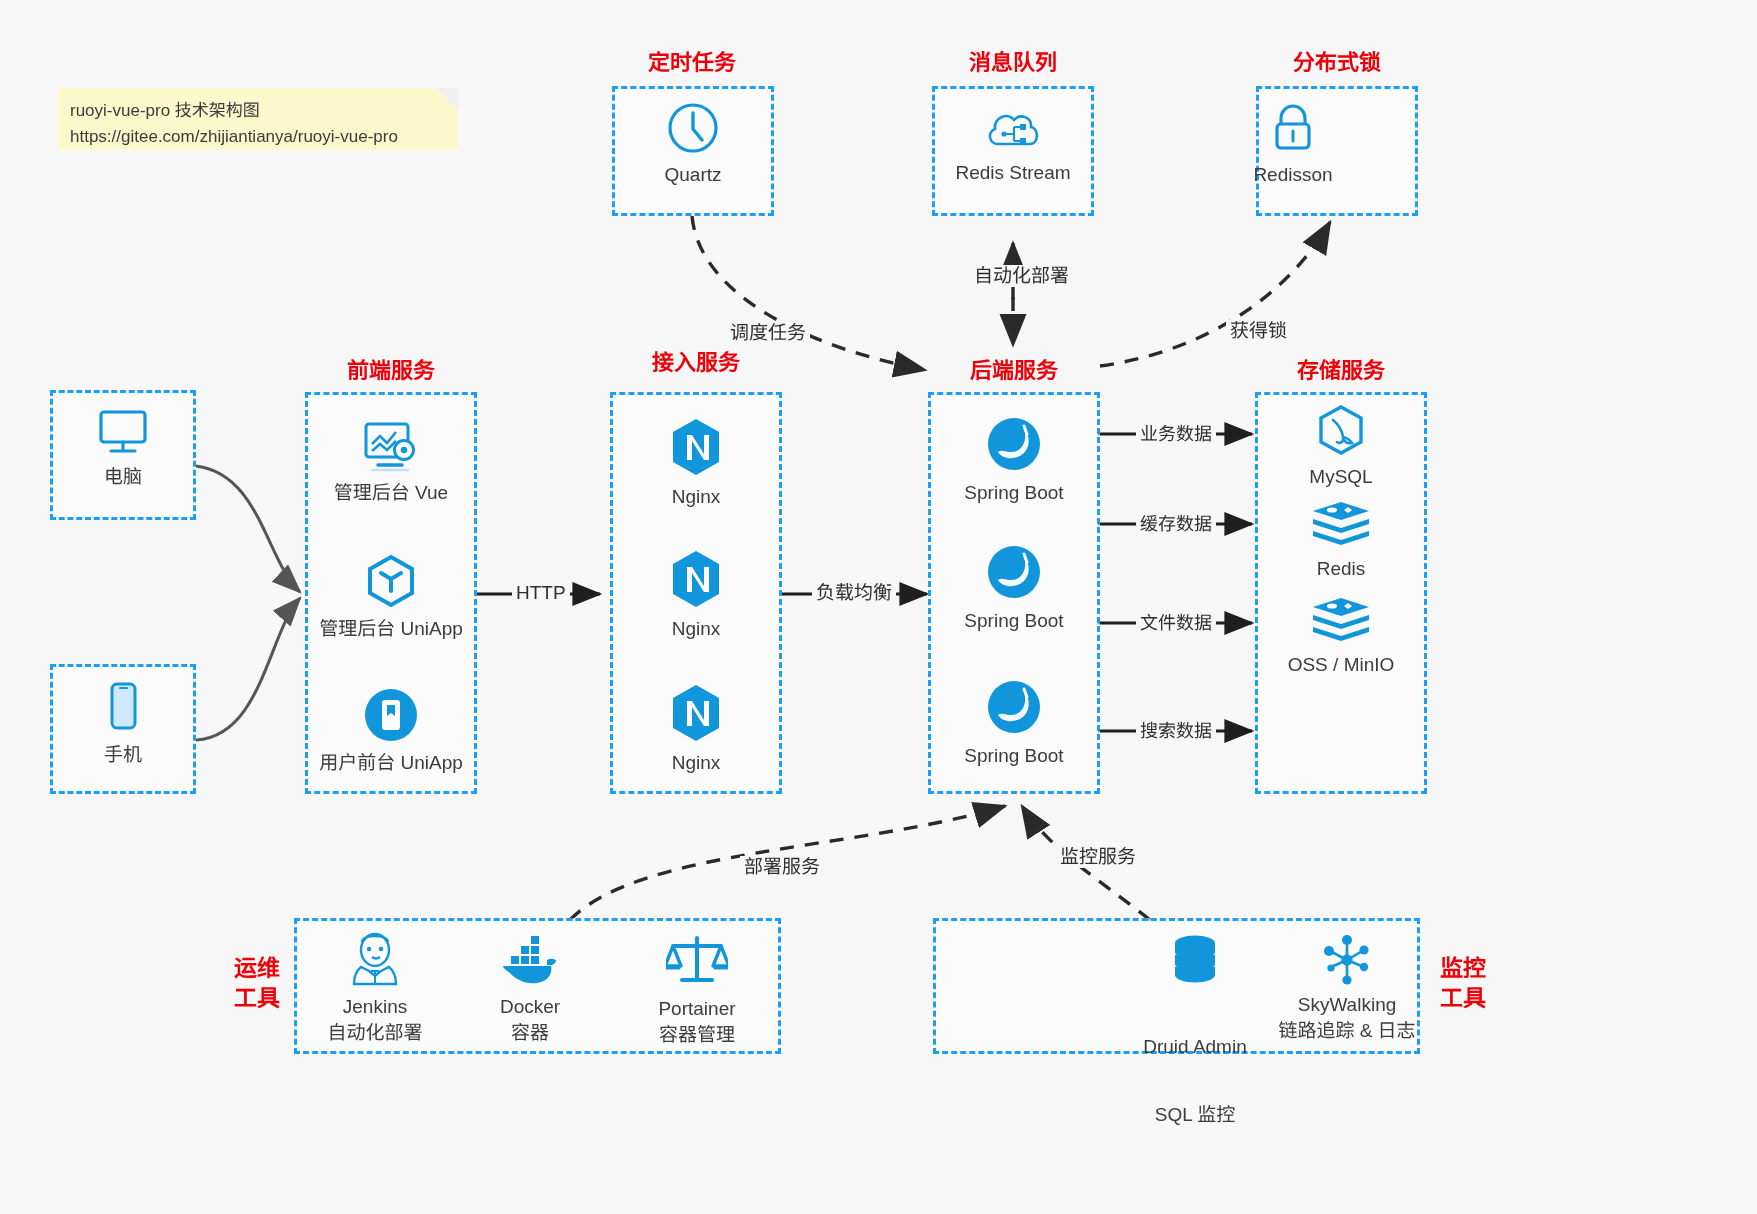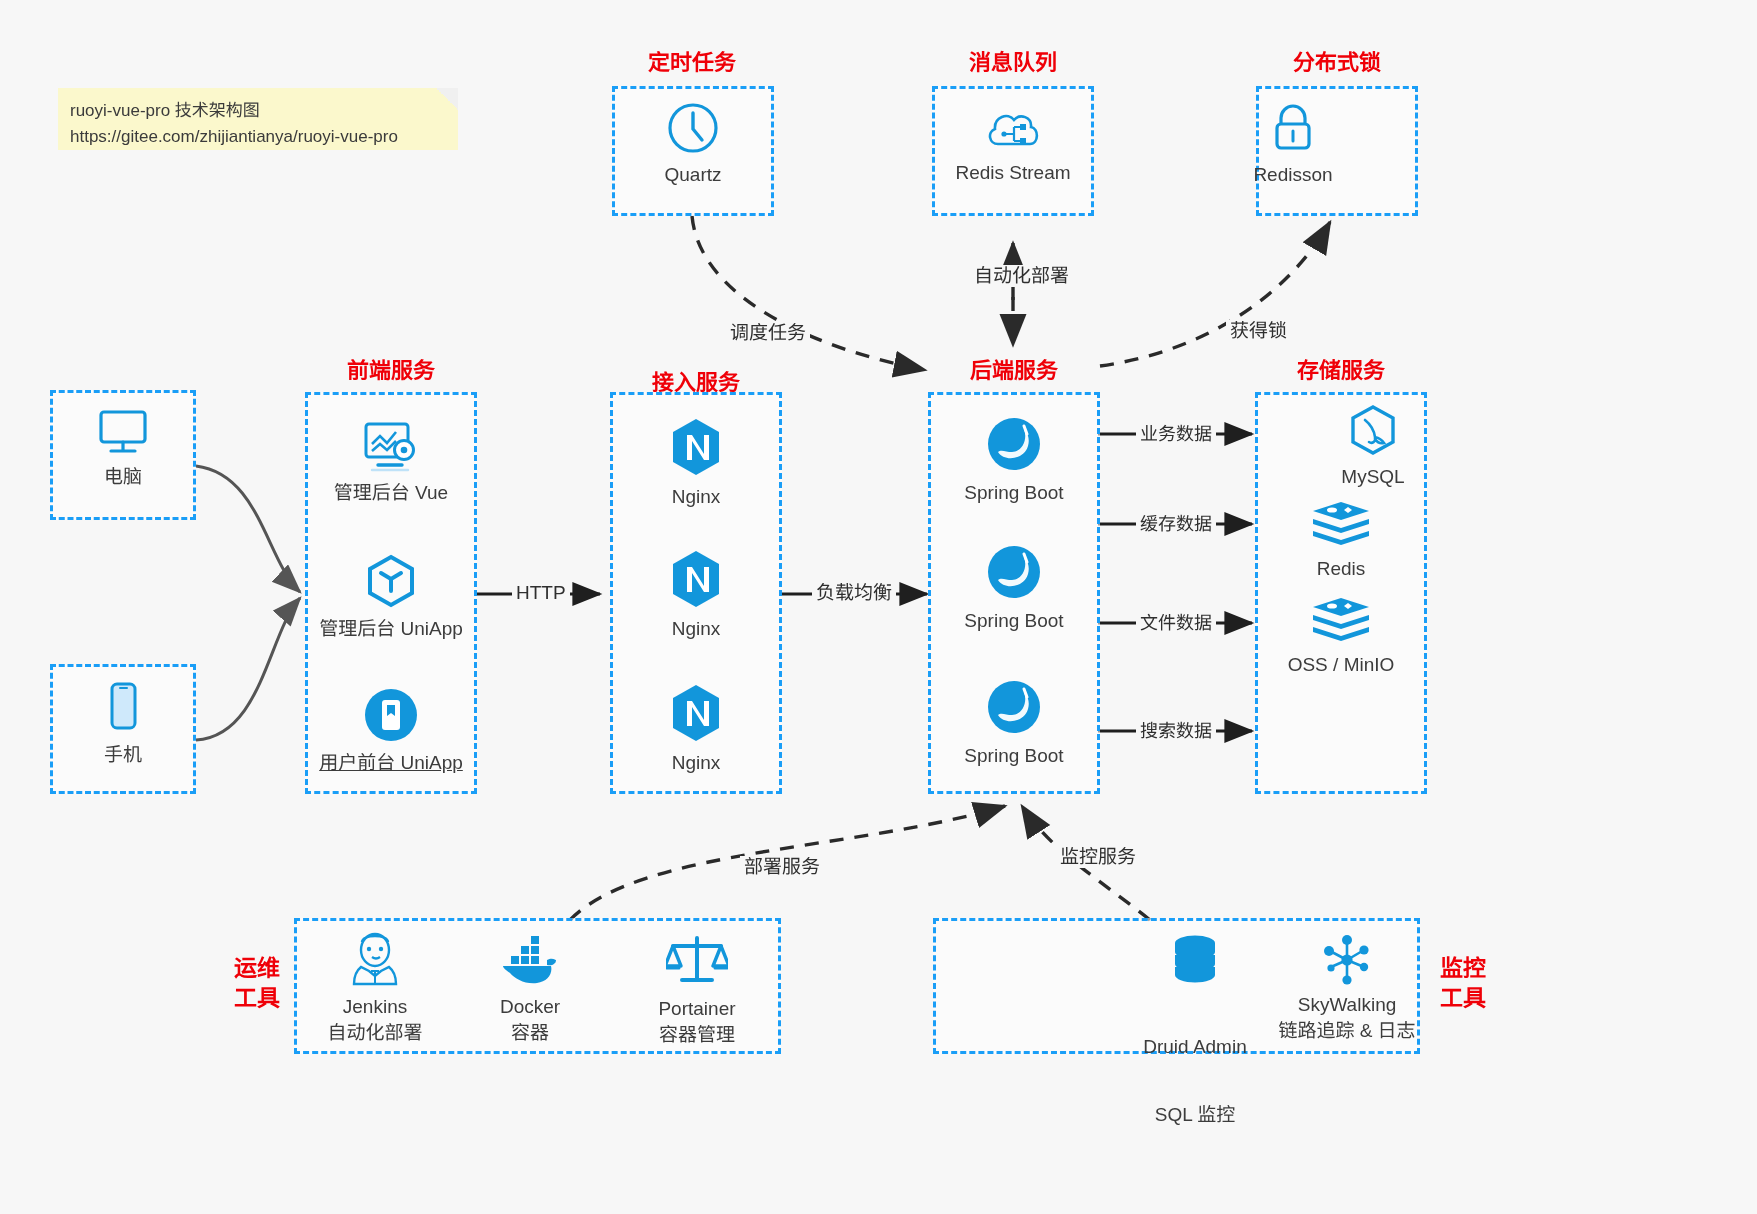--- a/index.html
+++ b/index.html
@@ -167,30 +167,30 @@
   </div>
 
   <div class="node" style="left:320px;top:552px;width:142px;">
     <svg class="ic" width="58" height="58" viewBox="0 0 58 58">
       <path d="M29 5 L50 17 L50 41 L29 53 L8 41 L8 17 Z" fill="none" stroke="#1296db" stroke-width="4"></path>
       <path d="M29 39 L29 27 M29 27 L19 21 M29 27 L39 21" fill="none" stroke="#1296db" stroke-width="4" stroke-linecap="round"></path>
     </svg>
     <div class="cap">管理后台 UniApp</div>
   </div>
 
-  <div class="node" style="left:320px;top:686px;width:142px;text-decoration:underline;">
+  <div class="node" style="left:320px;top:686px;width:142px;">
     <svg class="ic" width="58" height="58" viewBox="0 0 58 58">
       <circle cx="29" cy="29" r="26" fill="#1296db"></circle>
       <rect x="20" y="14" width="18" height="30" rx="3" fill="#fff"></rect>
       <path d="M25 19 h8 v11 l-4 -3 l-4 3 z" fill="#1296db"></path>
     </svg>
     <div class="cap">用户前台 UniApp</div>
   </div>
 
-  <div class="grp-title" style="left:610px;top:364px;width:172px;">接入服务</div>
+  <div class="grp-title" style="left:610px;top:344px;width:172px;">接入服务</div>
   <div class="grp" style="left:610px;top:392px;width:172px;height:402px;"></div>
 
   <div class="node" style="left:625px;top:416px;width:142px;">
     <svg class="ic" width="58" height="62" viewBox="0 0 58 62">
       <path d="M29 3 L52 16 L52 46 L29 59 L6 46 L6 16 Z" fill="#1296db"></path>
       <path d="M20 44 L20 19 L25 19 L37 38 L37 19 L42 19 L42 44 L37 44 L25 25 L25 44 Z" fill="#fff"></path>
     </svg>
     <div class="cap">Nginx</div>
   </div>
 
@@ -236,21 +236,21 @@
       <circle cx="30" cy="30" r="26" fill="#1296db"></circle>
       <path d="M14 38 C20 48 40 46 44 32 C47 21 40 15 40 15 C44 26 38 38 28 38 C22 38 17 35 14 38 Z" fill="#fff" opacity="0.95"></path>
       <path d="M40 12 L43 20" stroke="#fff" stroke-width="3" stroke-linecap="round"></path>
     </svg>
     <div class="cap">Spring Boot</div>
   </div>
 
   <div class="grp-title" style="left:1255px;top:352px;width:172px;">存储服务</div>
   <div class="grp" style="left:1255px;top:392px;width:172px;height:402px;"></div>
 
-  <div class="node" style="left:1302px;top:404px;width:142px;">
+  <div class="node" style="left:1270px;top:404px;width:142px;">
     <svg class="ic" width="54" height="54" viewBox="0 0 54 54">
       <path d="M27 3 L47 14 L47 38 L27 49 L7 38 L7 14 Z" fill="none" stroke="#1296db" stroke-width="3.4"></path>
       <path d="M19 16 C24 20 28 26 29 33 C30 38 26 40 23 38 M29 33 C33 34 36 36 38 39 C34 40 31 38 29 35" fill="none" stroke="#1296db" stroke-width="2.6" stroke-linecap="round"></path>
     </svg>
     <div class="cap">MySQL</div>
   </div>
 
   <div class="node" style="left:1270px;top:500px;width:142px;">
     <svg class="ic" width="62" height="50" viewBox="0 0 62 50">
       <path d="M31 2 L59 11 L31 20 L3 11 Z" fill="#1296db"></path>

